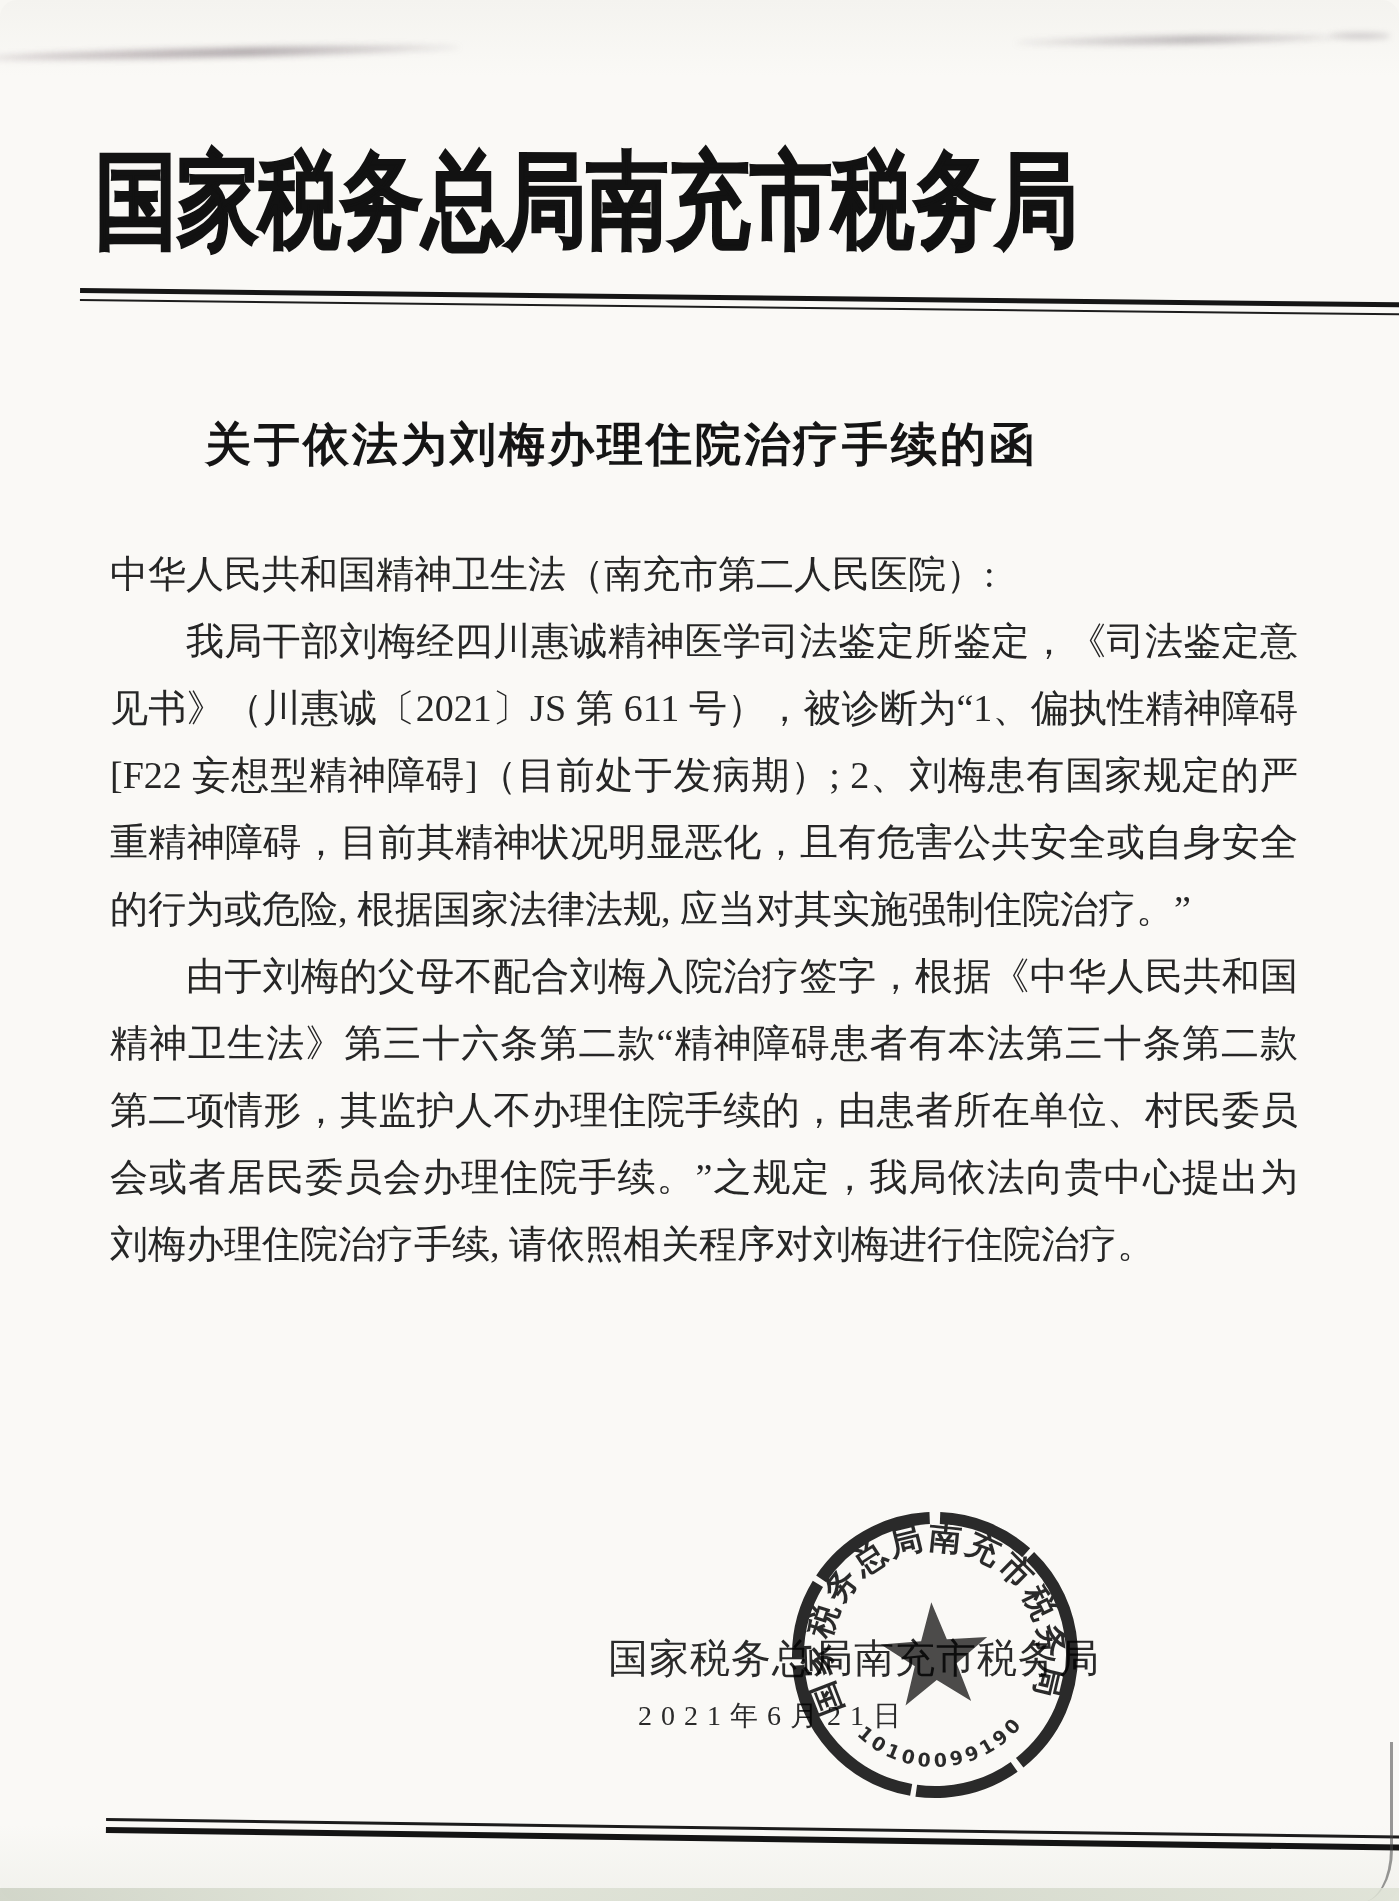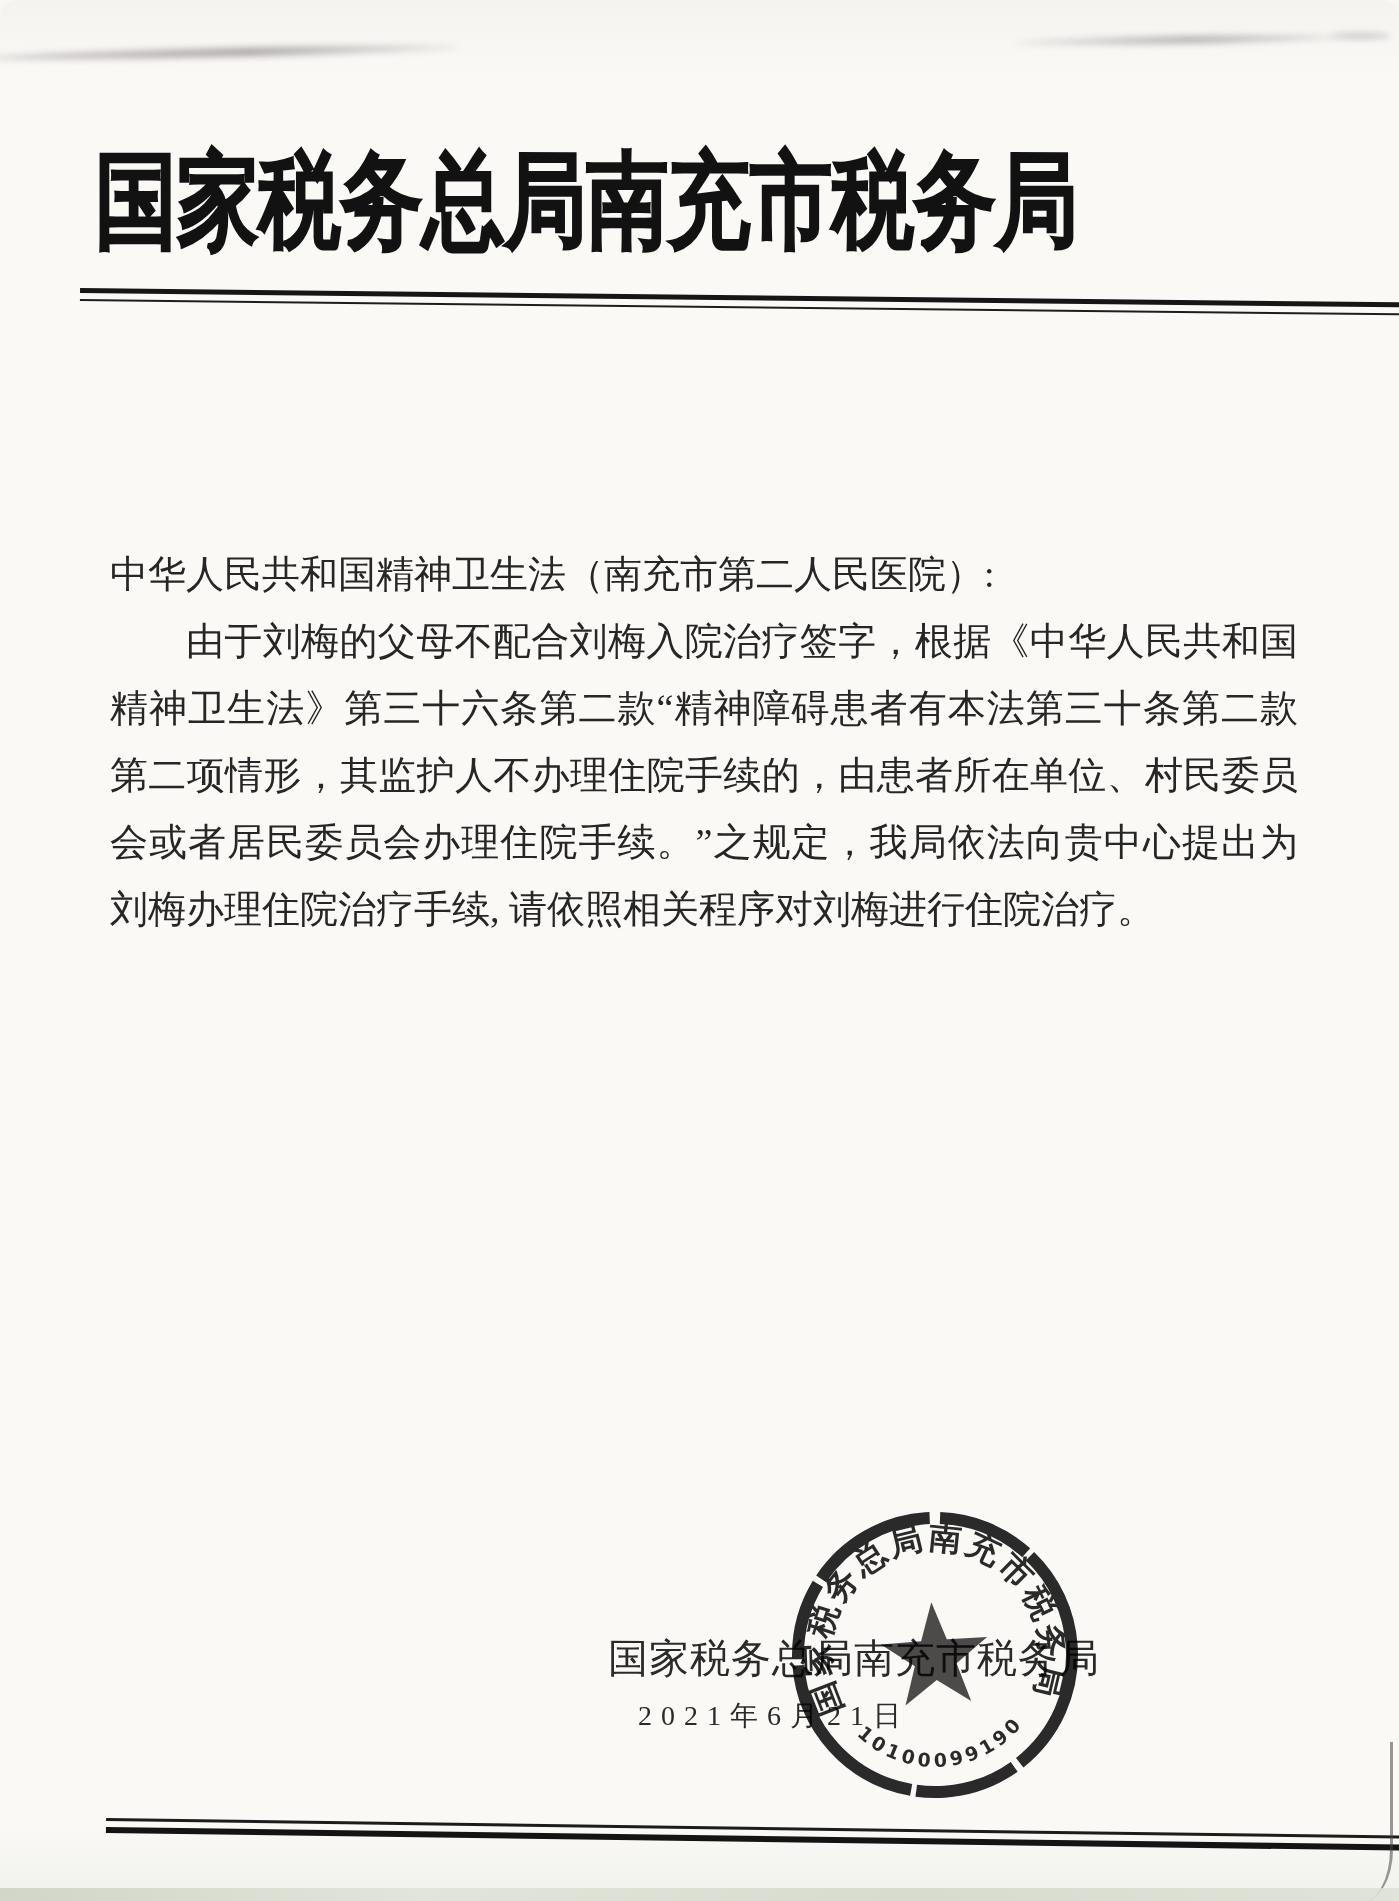--- a/index.html
+++ b/index.html
@@ -96,23 +96,25 @@
   <div class="smudge c"></div>
 
   <div class="header-title">国家税务总局南充市税务局</div>
 
   <div class="rule-top">
     <div class="thick"></div>
     <div class="gap"></div>
     <div class="thin"></div>
   </div>
 
+  <div class="doc-title">关于依法为刘梅办理住院治疗手续的函</div>
 
   <div class="body-text">
     <p>中华人民共和国精神卫生法（南充市第二人民医院）:</p>
+    <p class="indent">我局干部刘梅经四川惠诚精神医学司法鉴定所鉴定，《司法鉴定意见书》（川惠诚〔2021〕JS 第 611 号），被诊断为“1、偏执性精神障碍 [F22 妄想型精神障碍]（目前处于发病期）; 2、刘梅患有国家规定的严重精神障碍，目前其精神状况明显恶化，且有危害公共安全或自身安全的行为或危险, 根据国家法律法规, 应当对其实施强制住院治疗。”</p>
     <p class="indent">由于刘梅的父母不配合刘梅入院治疗签字，根据《中华人民共和国精神卫生法》第三十六条第二款“精神障碍患者有本法第三十条第二款第二项情形，其监护人不办理住院手续的，由患者所在单位、村民委员会或者居民委员会办理住院手续。”之规定，我局依法向贵中心提出为刘梅办理住院治疗手续, 请依照相关程序对刘梅进行住院治疗。</p>
   </div>
 
   <div class="sign-org">国家税务总局南充市税务局</div>
   <div class="sign-date">2021年6月21日</div>
 
   <svg class="seal" viewBox="0 0 300 300" xmlns="http://www.w3.org/2000/svg">
     <circle cx="150" cy="150" r="137" fill="none" stroke="#1b1b1b" stroke-width="12" pathLength="1000" stroke-dasharray="155 8 120 6 210 9 90 7 150 12 110 6"></circle>
     <path id="seal-arc-top" d="M 63.2 210.8 A 106 106 0 1 1 236.8 210.8" fill="none"></path>
     <path id="seal-arc-bottom" d="M 68.1 226.4 A 112 112 0 0 0 231.9 226.4" fill="none"></path>

